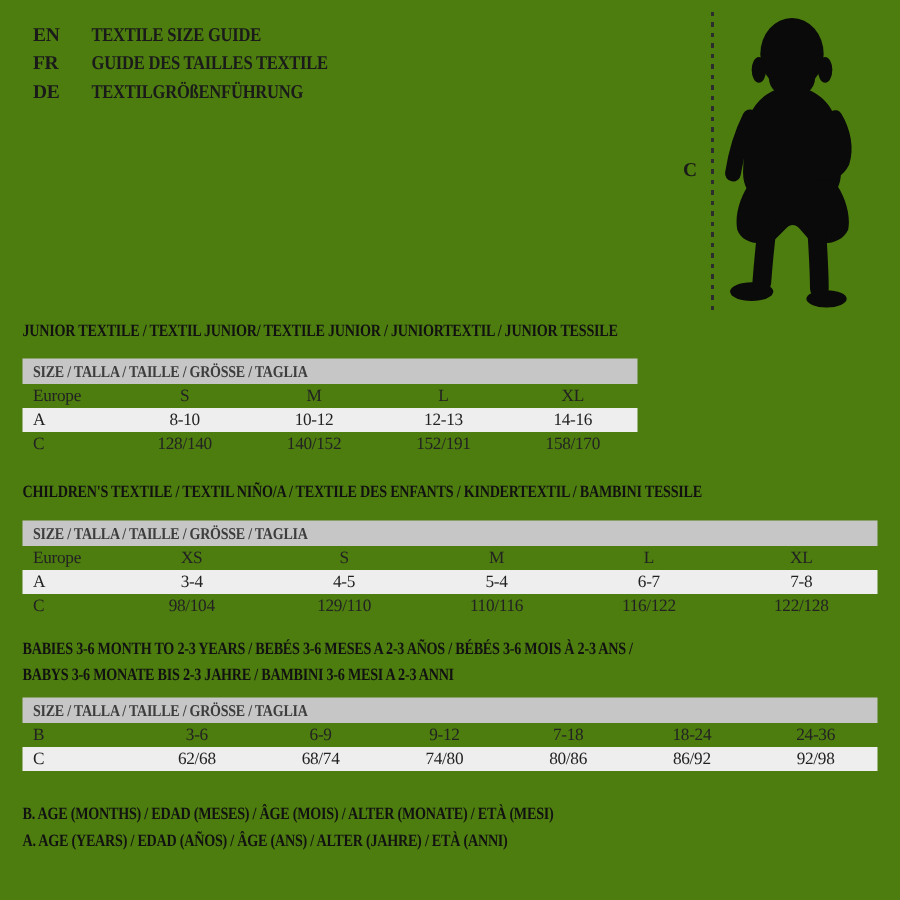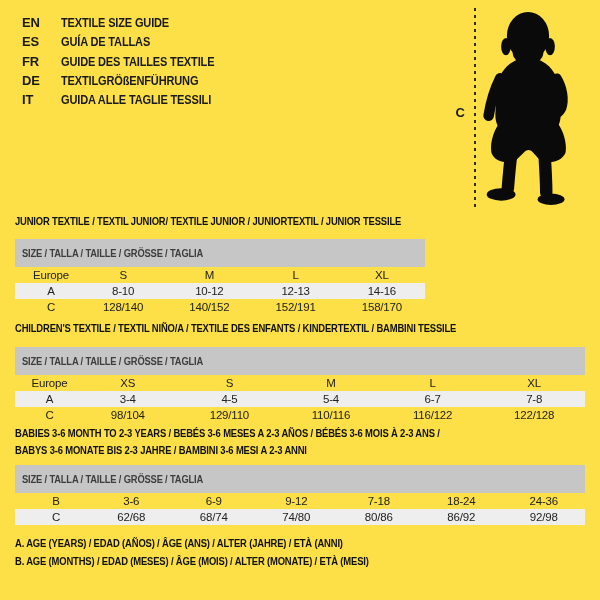--- a/index.html
+++ b/index.html
@@ -1,18 +1,18 @@
 <!DOCTYPE html>
 <html><head>
 <meta charset="utf-8">
 <style>
   html,body { margin:0; padding:0; background:#fff; }
   .canvas {
-    position:relative; width:600px; height:600px; background:#fde047;
-    font-family:Liberation Sans, sans-serif;
+    position:relative; width:600px; height:600px; background:#4d7c0f;
+    font-family:Liberation Serif, serif;
     color:#1a1a1a; letter-spacing:-0.2px; overflow:hidden;
   }
   .cond { display:inline-block; transform:scaleX(0.82); transform-origin:0 50%; white-space:nowrap; }
   .cond85 { display:inline-block; transform:scaleX(0.85); transform-origin:0 50%; white-space:nowrap; }
 
   
   .lang-list { position:absolute; left:22px; top:13px; }
   .lang-row { display:flex; height:19.3px; align-items:center; }
   .lang-code { width:39px; font-size:13px; font-weight:700; }
   .lang-title { font-size:13px; font-weight:700; }
@@ -24,24 +24,24 @@
   }
   .figure-label { position:absolute; left:452px; top:105px; width:16px; text-align:center;
     font-size:13px; font-weight:700; }
   .baby { position:absolute; left:480px; top:6px; width:96px; height:204px; }
 
   
   .sec-title { position:absolute; font-size:11.5px; font-weight:700; line-height:14px; color:#111; }
 
   
   .tbl { position:absolute; }
-  .tbl-head { height:28px; background:#c6c6c6; display:flex; align-items:center;
+  .tbl-head { height:17px; background:#c6c6c6; display:flex; align-items:center;
     padding-left:7px; box-sizing:border-box; font-size:11px; font-weight:700; color:#3d3d3d; }
   .row { display:flex; height:16px; align-items:center; font-size:11.5px; color:#222; }
-  .row .lbl { padding-left:7px; box-sizing:border-box; text-align:center; }
+  .row .lbl { padding-left:7px; box-sizing:border-box; text-align:left; }
   .row .cell { flex:1; text-align:center; }
   .row.alt { background:#eeeeee; }
   .junior-tbl { left:15px; top:239px; width:410px; }
   .junior-tbl .lbl { width:65px; }
   .children-tbl { left:15px; top:347px; width:570px; }
   .children-tbl .lbl { width:62px; }
   .babies-tbl { left:15px; top:465px; width:570px; }
   .babies-tbl .lbl { width:75px; }
 
   
@@ -52,34 +52,26 @@
 <body>
 
 <div class="canvas">
 
   <div class="lang-list">
     <div class="lang-row">
       <span class="lang-code">EN</span>
       <span class="lang-title cond85">TEXTILE SIZE GUIDE</span>
     </div>
     <div class="lang-row">
-      <span class="lang-code">ES</span>
-      <span class="lang-title cond85">GUÍA DE TALLAS</span>
-    </div>
-    <div class="lang-row">
       <span class="lang-code">FR</span>
       <span class="lang-title cond85">GUIDE DES TAILLES TEXTILE</span>
     </div>
     <div class="lang-row">
       <span class="lang-code">DE</span>
       <span class="lang-title cond85">TEXTILGRÖßENFÜHRUNG</span>
-    </div>
-    <div class="lang-row">
-      <span class="lang-code">IT</span>
-      <span class="lang-title cond85">GUIDA ALLE TAGLIE TESSILI</span>
     </div>
   </div>
 
   <div class="dash-line"></div>
   <div class="figure-label">C</div>
   <svg class="baby" viewBox="0 0 100 210" aria-hidden="true">
     <g fill="#0a0a0a" stroke="none">
       <ellipse cx="50" cy="30" rx="22" ry="25"></ellipse>
       <ellipse cx="27" cy="41" rx="5" ry="9"></ellipse>
       <ellipse cx="73" cy="41" rx="5" ry="9"></ellipse>
@@ -176,17 +168,17 @@
       <span class="cell">62/68</span>
       <span class="cell">68/74</span>
       <span class="cell">74/80</span>
       <span class="cell">80/86</span>
       <span class="cell">86/92</span>
       <span class="cell">92/98</span>
     </div>
   </div>
 
   <div class="notes">
+    <div class="note-line"><span class="cond">B. AGE (MONTHS) / EDAD (MESES) / ÂGE (MOIS) / ALTER (MONATE) / ETÀ (MESI)</span></div>
     <div class="note-line"><span class="cond">A. AGE (YEARS) / EDAD (AÑOS) / ÂGE (ANS) / ALTER (JAHRE) / ETÀ (ANNI)</span></div>
-    <div class="note-line"><span class="cond">B. AGE (MONTHS) / EDAD (MESES) / ÂGE (MOIS) / ALTER (MONATE) / ETÀ (MESI)</span></div>
   </div>
 
 </div>
 
 </body></html>

